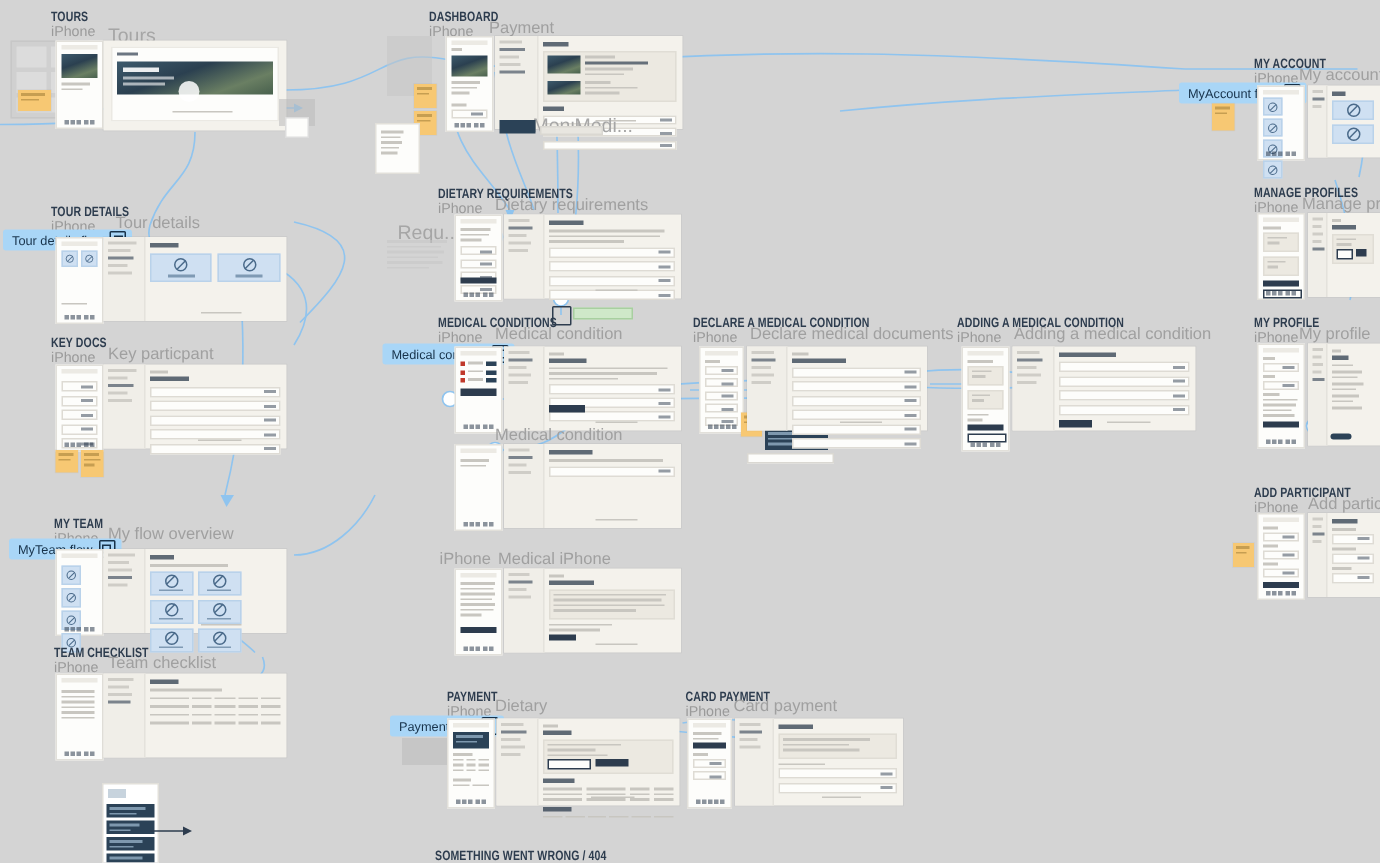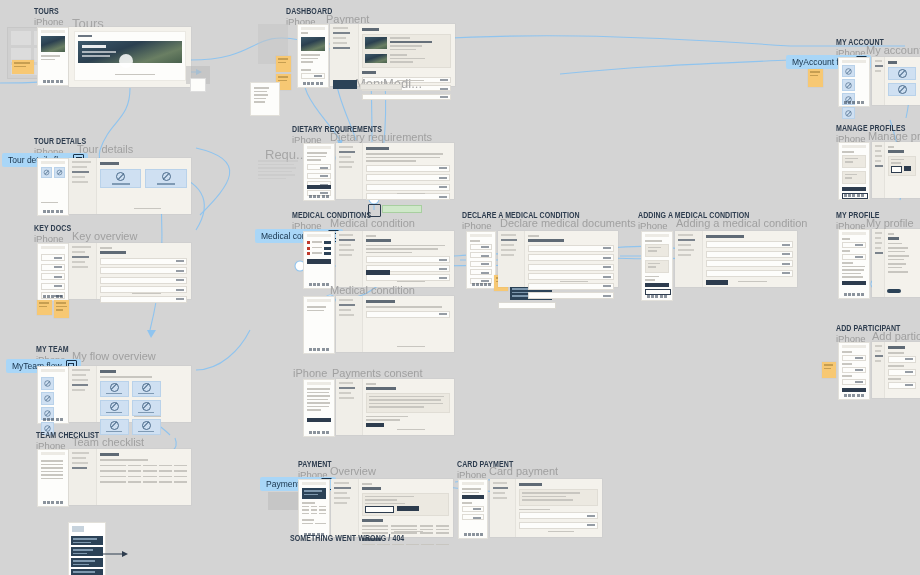--- a/index.html
+++ b/index.html
@@ -250,21 +250,21 @@
           </div>
       </div>
       <div class="t" style="position:absolute;left:40%;bottom:3px;width:28%"></div>
     </div>
   </div>
 
   <div class="sec" style="left:34px;top:223px;">
     <div class="kicker">KEY DOCS</div>
     <div class="sub">iPhone</div>
   </div>
-  <div class="frmlabel big" style="left:72px;top:230px;">Key overview</div>
+  <div class="frmlabel big" style="left:72px;top:230px;">Key particpant</div>
 
   <div class="phone" style="left:37px;top:243px;width:30px;height:56px;">
     <div class="tb"></div>
     <div style="position:absolute;left:3px;top:10px;right:3px;">
       <div class="rowbar"></div>
         <div class="rowbar"></div>
         <div class="rowbar"></div>
         <div class="rowbar"></div>
         <div class="rowbar"></div>
     </div>
@@ -720,21 +720,21 @@
     </div>
     <div class="content">
       <div class="h" style="width:34%"></div>
       <div class="t" style="width:90%"></div>
       <div class="rowbar" style="margin-top:3px"></div>
       <div class="t" style="position:absolute;left:38%;bottom:3px;width:30%"></div>
     </div>
   </div>
 
   <div class="frmlabel big" style="left:293px;top:367px;">iPhone</div>
-  <div class="frmlabel big" style="left:332px;top:367px;">Payments consent</div>
+  <div class="frmlabel big" style="left:332px;top:367px;">Medical iPhone</div>
 
   <div class="phone" style="left:303px;top:379px;width:30px;height:56px;">
     <div class="tb"></div>
     <div style="position:absolute;left:3px;top:8px;right:3px;">
       <div class="t" style="width:95%"></div>
         <div class="t" style="width:92%"></div>
         <div class="t" style="width:95%"></div>
         <div class="t" style="width:88%"></div>
       <div class="t" style="width:95%"></div>
         <div class="t" style="width:90%"></div>
@@ -880,21 +880,21 @@
       </div>
       <div class="btn" style="width:26%;height:5px;margin-top:3px"></div>
       <div class="t" style="position:absolute;left:38%;bottom:3px;width:30%"></div>
     </div>
   </div>
 
   <div class="sec" style="left:298px;top:459px;">
     <div class="kicker">PAYMENT</div>
     <div class="sub">iPhone</div>
   </div>
-  <div class="frmlabel big" style="left:330px;top:465px;">Overview</div>
+  <div class="frmlabel big" style="left:330px;top:465px;">Dietary</div>
 
   <div class="badge" style="left:260px;top:477px;">
     <span>Payment flow</span>
     <span class="pg"></span>
   </div>
 
   <div class="grey" style="position:absolute;left:268px;top:492px;width:30px;height:18px;background:#bdbbb7;"></div>
   <div class="phone" style="left:298px;top:479px;width:30px;height:58px;">
     <div class="tb"></div>
     <div class="dark" style="position:absolute;left:3px;top:8px;right:3px;height:11px;">
@@ -1024,21 +1024,21 @@
           <div class="t" style="width:60%"></div>
           <div class="t" style="width:70%"></div>
         </div>
       <div class="t" style="width:40%"></div>
       <div class="rowbar"></div>
         <div class="rowbar"></div>
       <div class="t" style="position:absolute;left:38%;bottom:3px;width:30%"></div>
     </div>
   </div>
 
-  <div class="sec" style="left:290px;top:533px;">
+  <div class="sec" style="left:290px;top:565px;">
     <div class="kicker">SOMETHING WENT WRONG / 404</div>
   </div>
 
   <div class="sec" style="left:836px;top:37px;">
     <div class="kicker">MY ACCOUNT</div>
     <div class="sub">iPhone</div>
   </div>
   <div class="frmlabel big" style="left:866px;top:44px;">My account</div>
 
   <div class="badge" style="left:786px;top:55px;">

